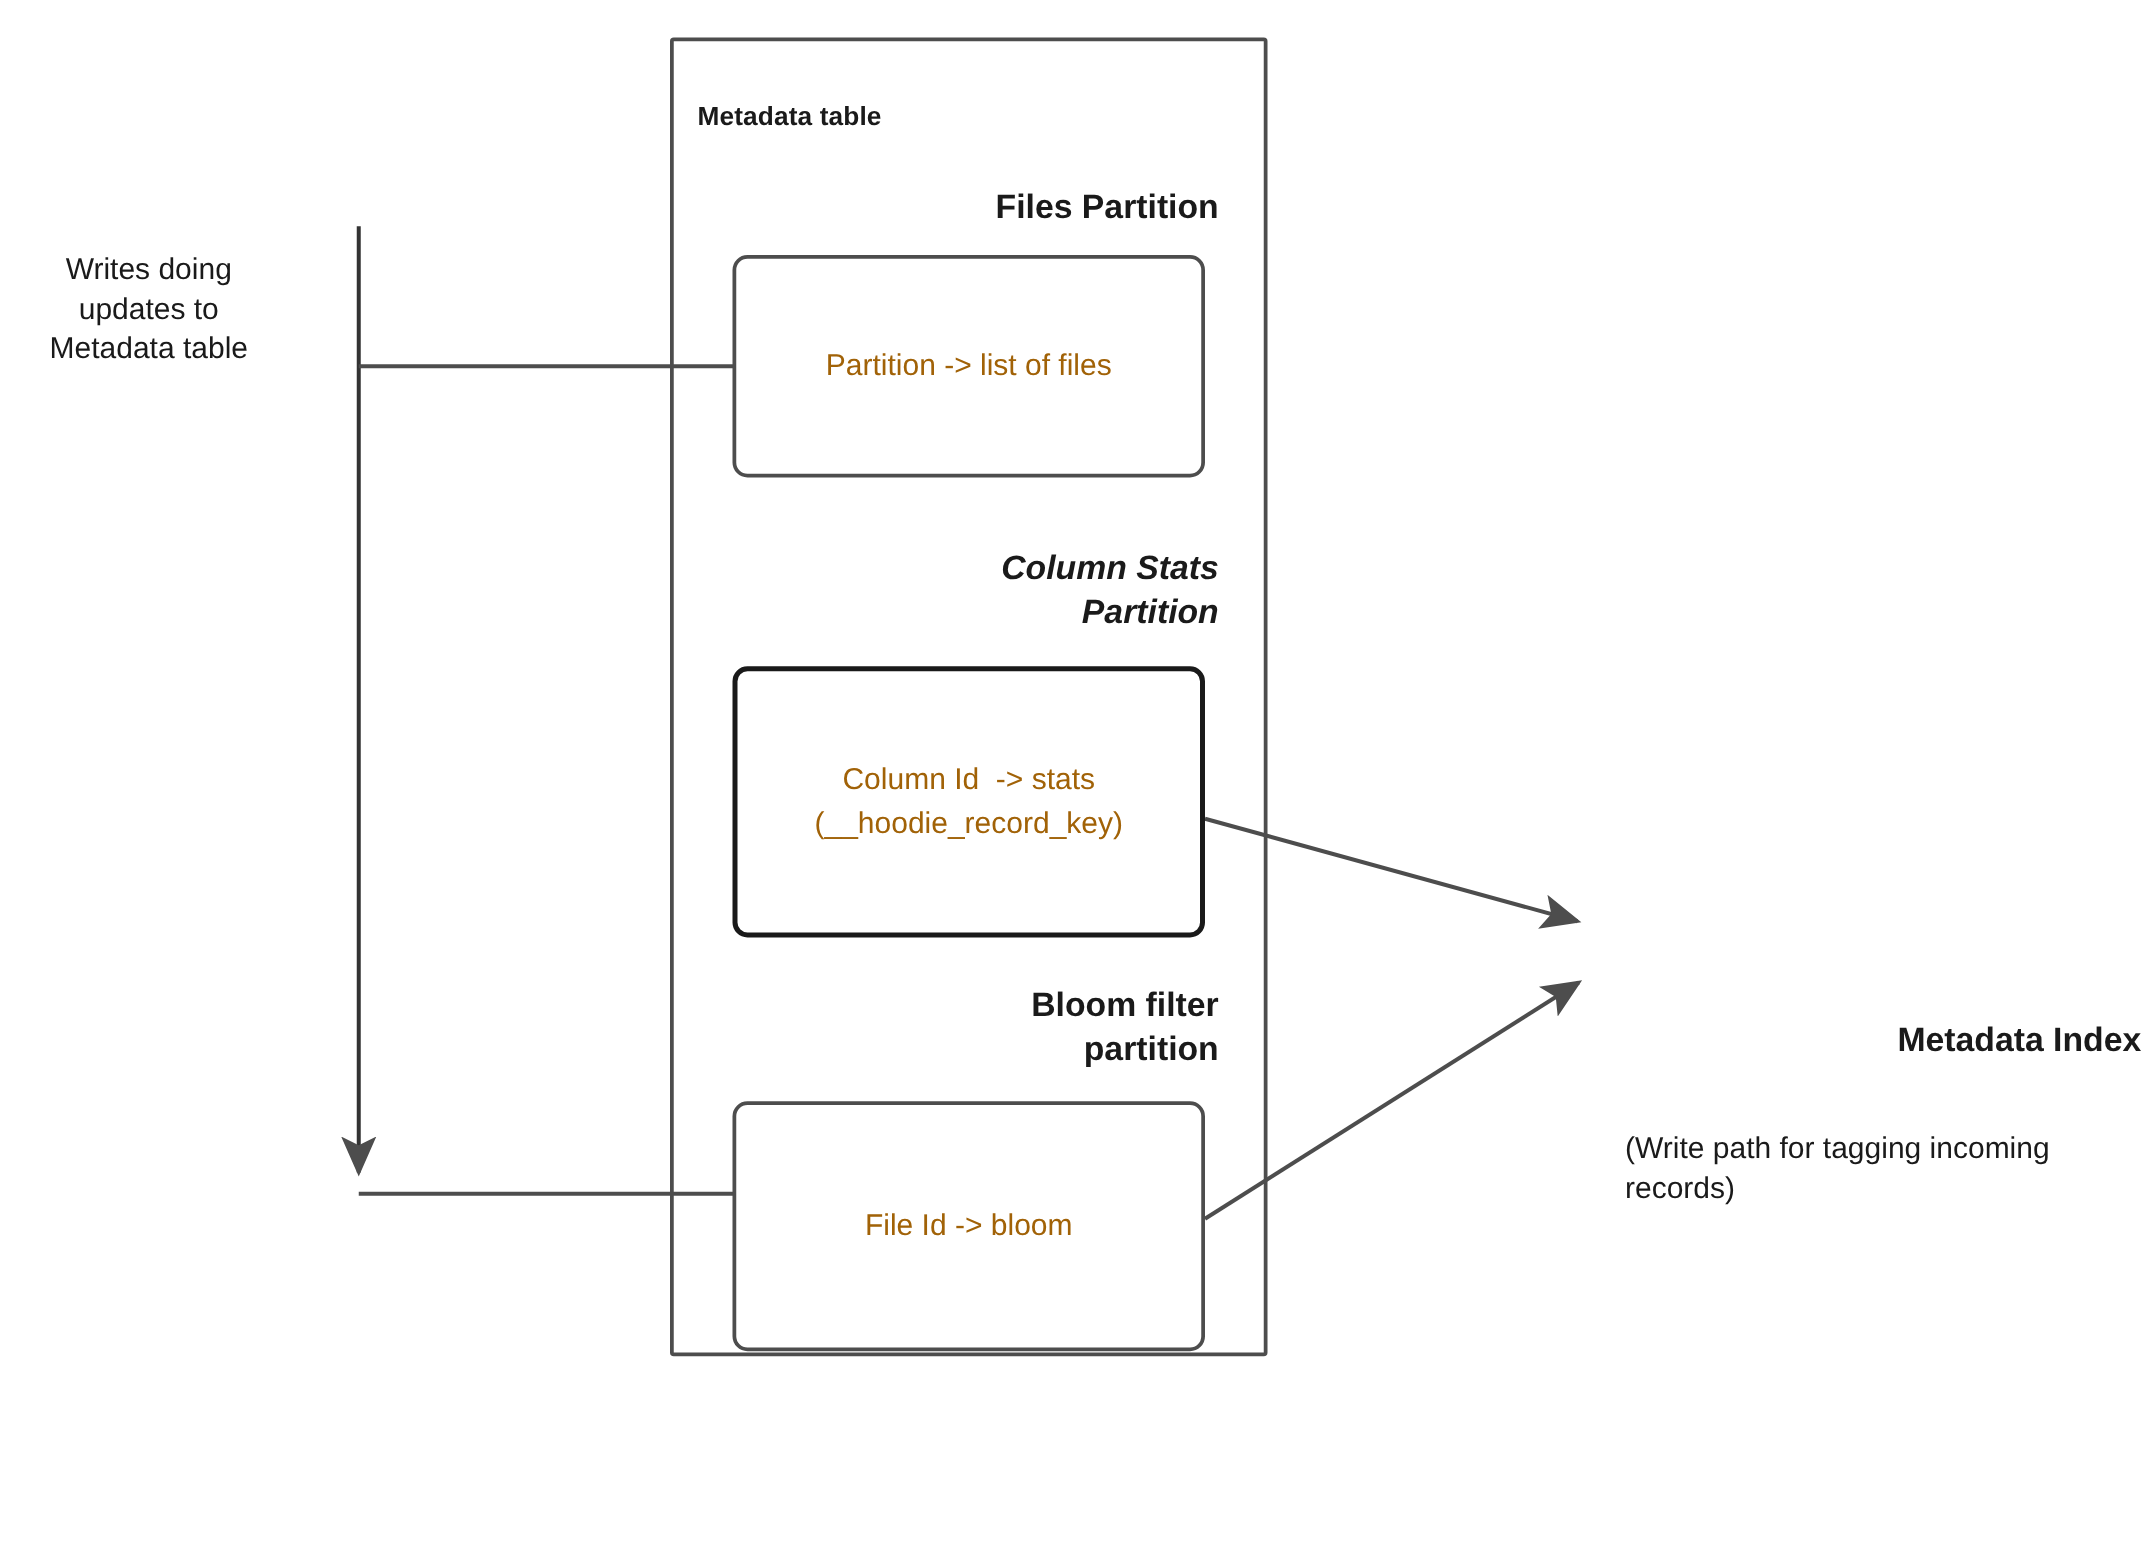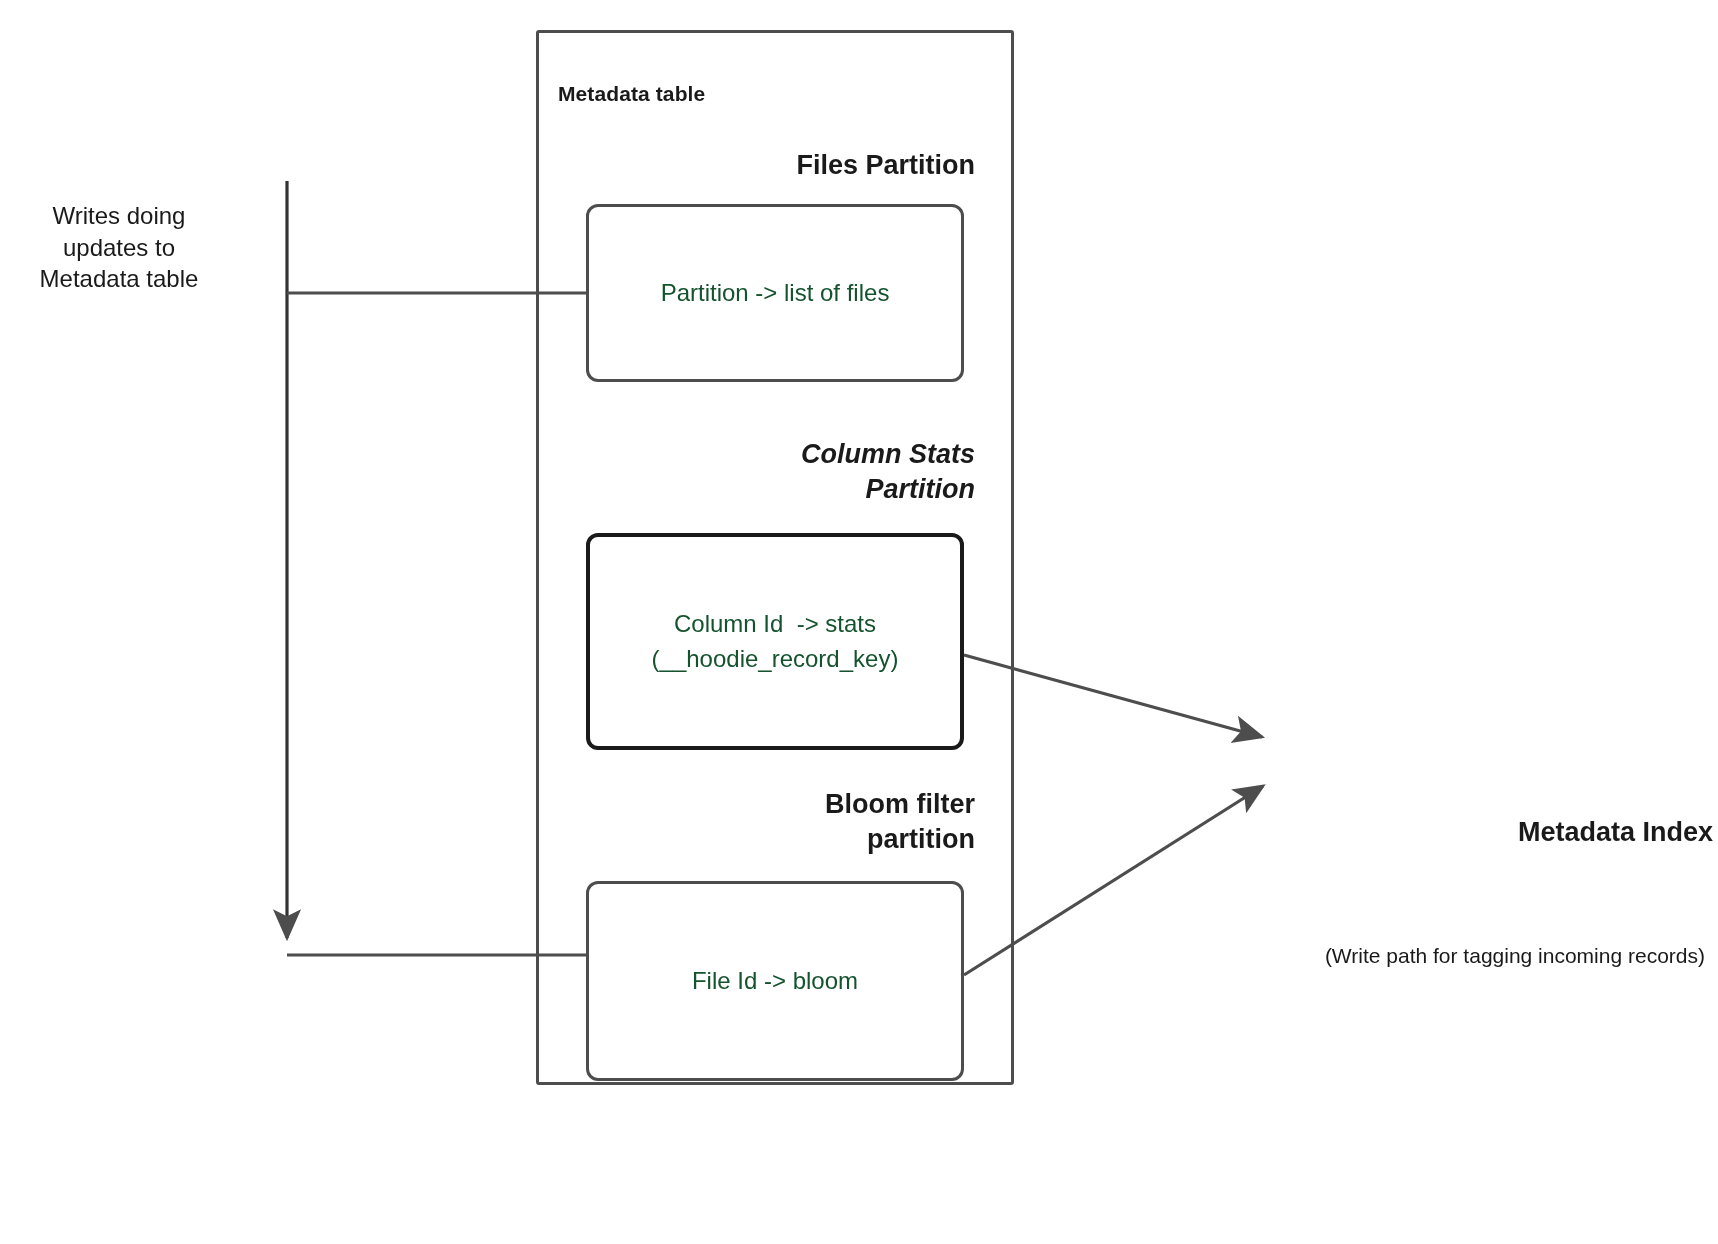--- a/index.html
+++ b/index.html
@@ -94,21 +94,21 @@
     left: 586px;
     top: 881px;
     width: 378px;
     height: 200px;
   }
   .box-text {
     font-size: 24px;
     text-align: center;
     line-height: 1.45;
     white-space: pre-wrap;
-    color: #14532d;
+    color: #a16207;
   }
   
   .left-note {
     left: 14px;
     top: 158px;
     width: 210px;
     text-align: center;
     font-size: 24px;
     line-height: 1.32;
     margin-top: 42px;
@@ -117,24 +117,24 @@
   .right-title {
     left: 1293px;
     top: 815px;
     width: 420px;
     font-size: 27px;
     font-weight: bold;
     text-align: right;
   }
   .right-note {
     left: 1300px;
-    top: 942px;
+    top: 903px;
     width: 405px;
-    font-size: 21px;
-    text-align: right;
+    font-size: 24px;
+    text-align: left;
     line-height: 1.34;
   }
 </style>
 </head>
 <body>
 
 <div id="canvas">
 
   <svg class="svg-layer" viewBox="0 0 1718 1244">
     <defs>

